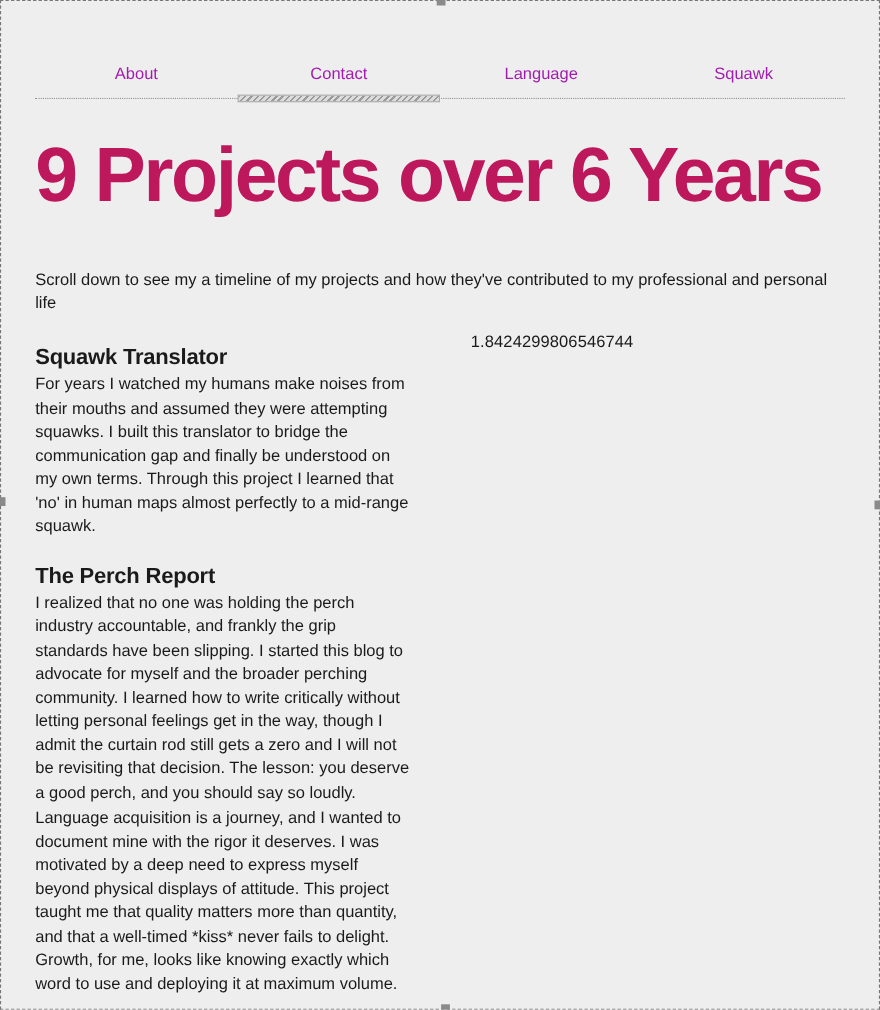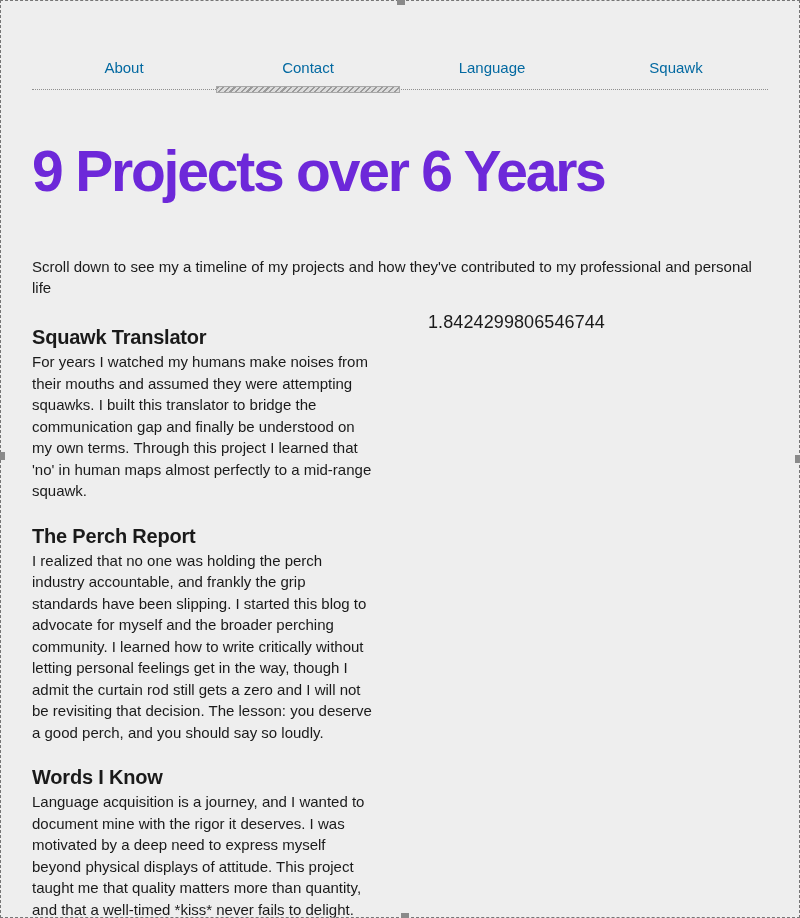--- a/index.html
+++ b/index.html
@@ -18,45 +18,45 @@
     padding-top: 57px;
     padding-bottom: 10px;
     display: flex;
     border-bottom: 1px dotted #8f8f8f;
     position: relative;
   }
   .nav-item {
     flex: 1 1 0;
     text-align: center;
     font-size: 15px;
-    color: #0369a1;
+    color: #a21caf;
     text-decoration: none;
     position: relative;
     cursor: pointer;
     line-height: 22px;
   }
   .nav-indicator {
     position: absolute;
     left: 0;
     right: 0;
     bottom: -14px;
     height: 7px;
     border: 1px solid #a8a8a8;
     background: repeating-linear-gradient(135deg, #9a9a9a 0 1.5px, #dcdcdc 1.5px 4px);
   }
 
   
   .content { padding: 0 32px; }
   h1 {
-    margin-top: 48px;
-    font-size: 57px;
+    margin-top: 36px;
+    font-size: 70px;
     line-height: 66px;
     font-weight: 700;
     letter-spacing: -2.2px;
-    color: #6d28d9;
+    color: #be185d;
   }
   .subtitle {
     margin-top: 52px;
     font-size: 15px;
     line-height: 21px;
   }
 
   
   .columns {
     display: grid;
@@ -71,21 +71,21 @@
     margin-top: 14px;
     letter-spacing: -0.2px;
   }
   .project + .project h3 { margin-top: 23px; }
   .project p {
     margin-top: 2px;
     font-size: 15px;
     line-height: 21.5px;
   }
   .metric {
-    font-size: 18px;
+    font-size: 15px;
     line-height: 21px;
     padding-top: 0px;
     letter-spacing: 0.1px;
   }
 
   
   .marquee {
     position: absolute;
     inset: 0;
     border: 1px dashed #767676;
@@ -127,21 +127,20 @@
         <h3>Squawk Translator</h3>
         <p>For years I watched my humans make noises from their mouths and assumed they were attempting squawks. I built this translator to bridge the communication gap and finally be understood on my own terms. Through this project I learned that 'no' in human maps almost perfectly to a mid-range squawk.</p>
       </section>
 
       <section class="project">
         <h3>The Perch Report</h3>
         <p>I realized that no one was holding the perch industry accountable, and frankly the grip standards have been slipping. I started this blog to advocate for myself and the broader perching community. I learned how to write critically without letting personal feelings get in the way, though I admit the curtain rod still gets a zero and I will not be revisiting that decision. The lesson: you deserve a good perch, and you should say so loudly.</p>
       </section>
 
       <section class="project">
-        <h3>Words I Know</h3>
         <p>Language acquisition is a journey, and I wanted to document mine with the rigor it deserves. I was motivated by a deep need to express myself beyond physical displays of attitude. This project taught me that quality matters more than quantity, and that a well-timed *kiss* never fails to delight. Growth, for me, looks like knowing exactly which word to use and deploying it at maximum volume.</p>
       </section>
 
     </div>
 
     <div class="col-right">
       <div class="metric">1.8424299806546744</div>
     </div>
 
   </div>

